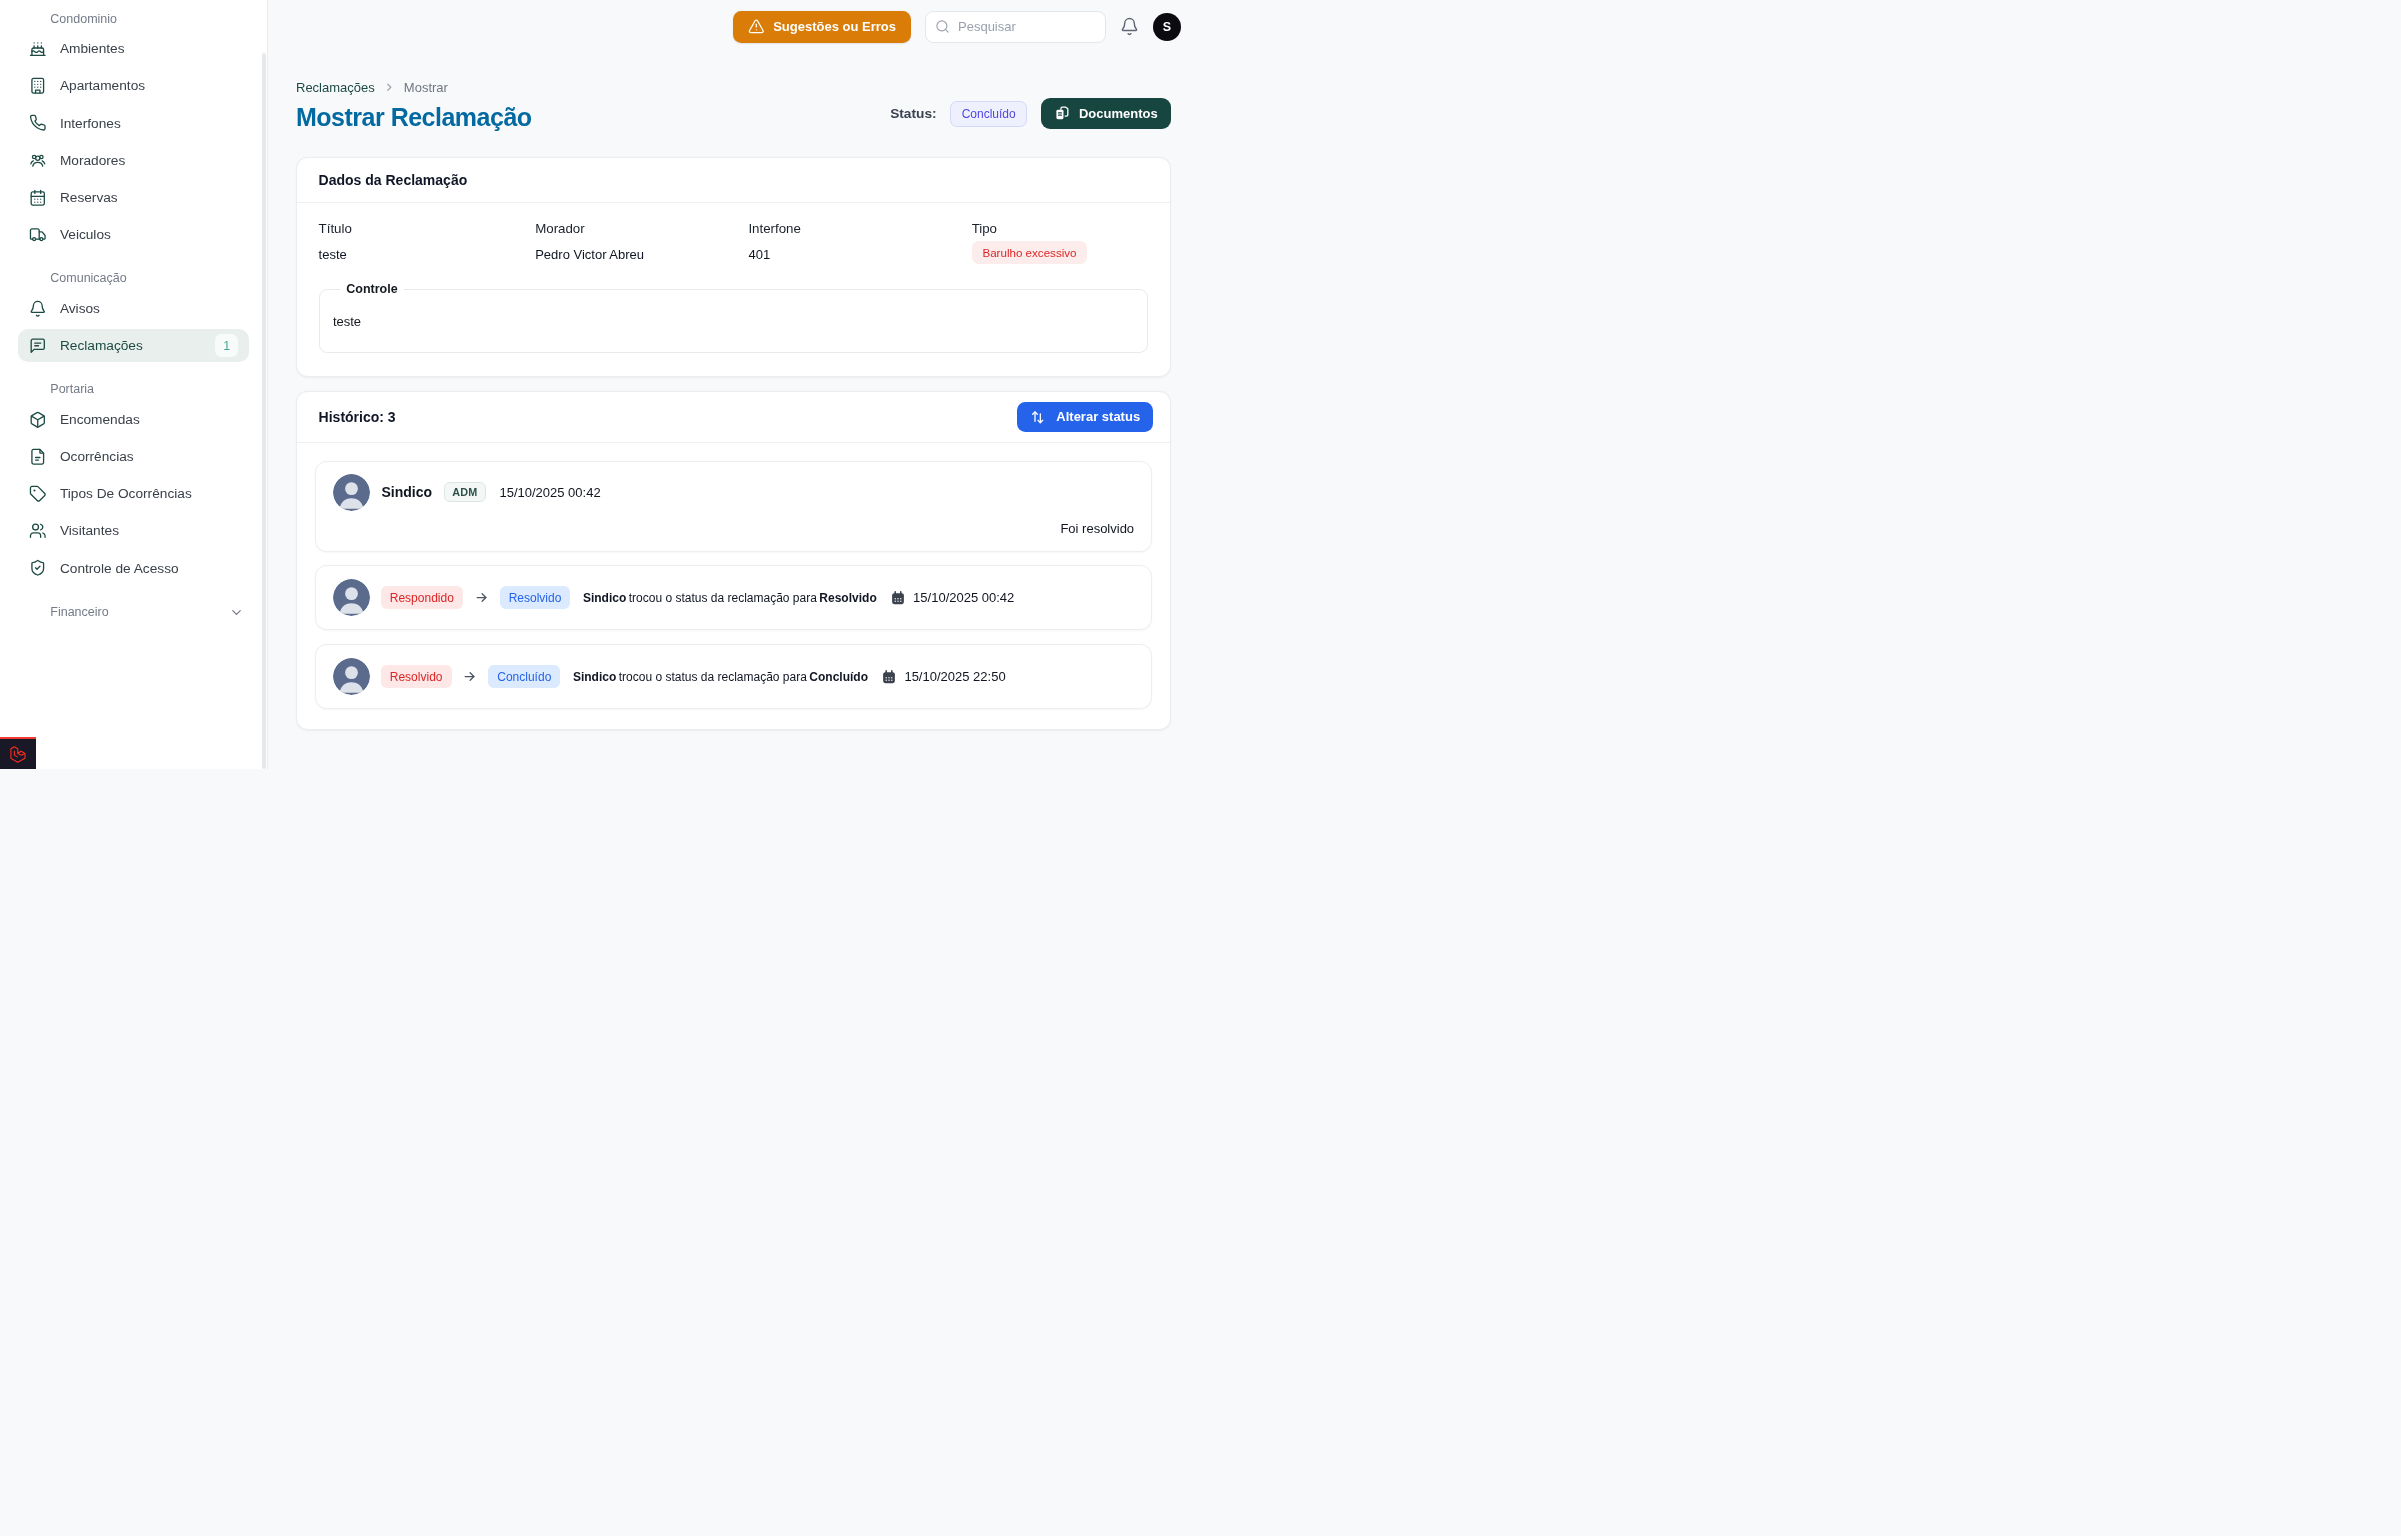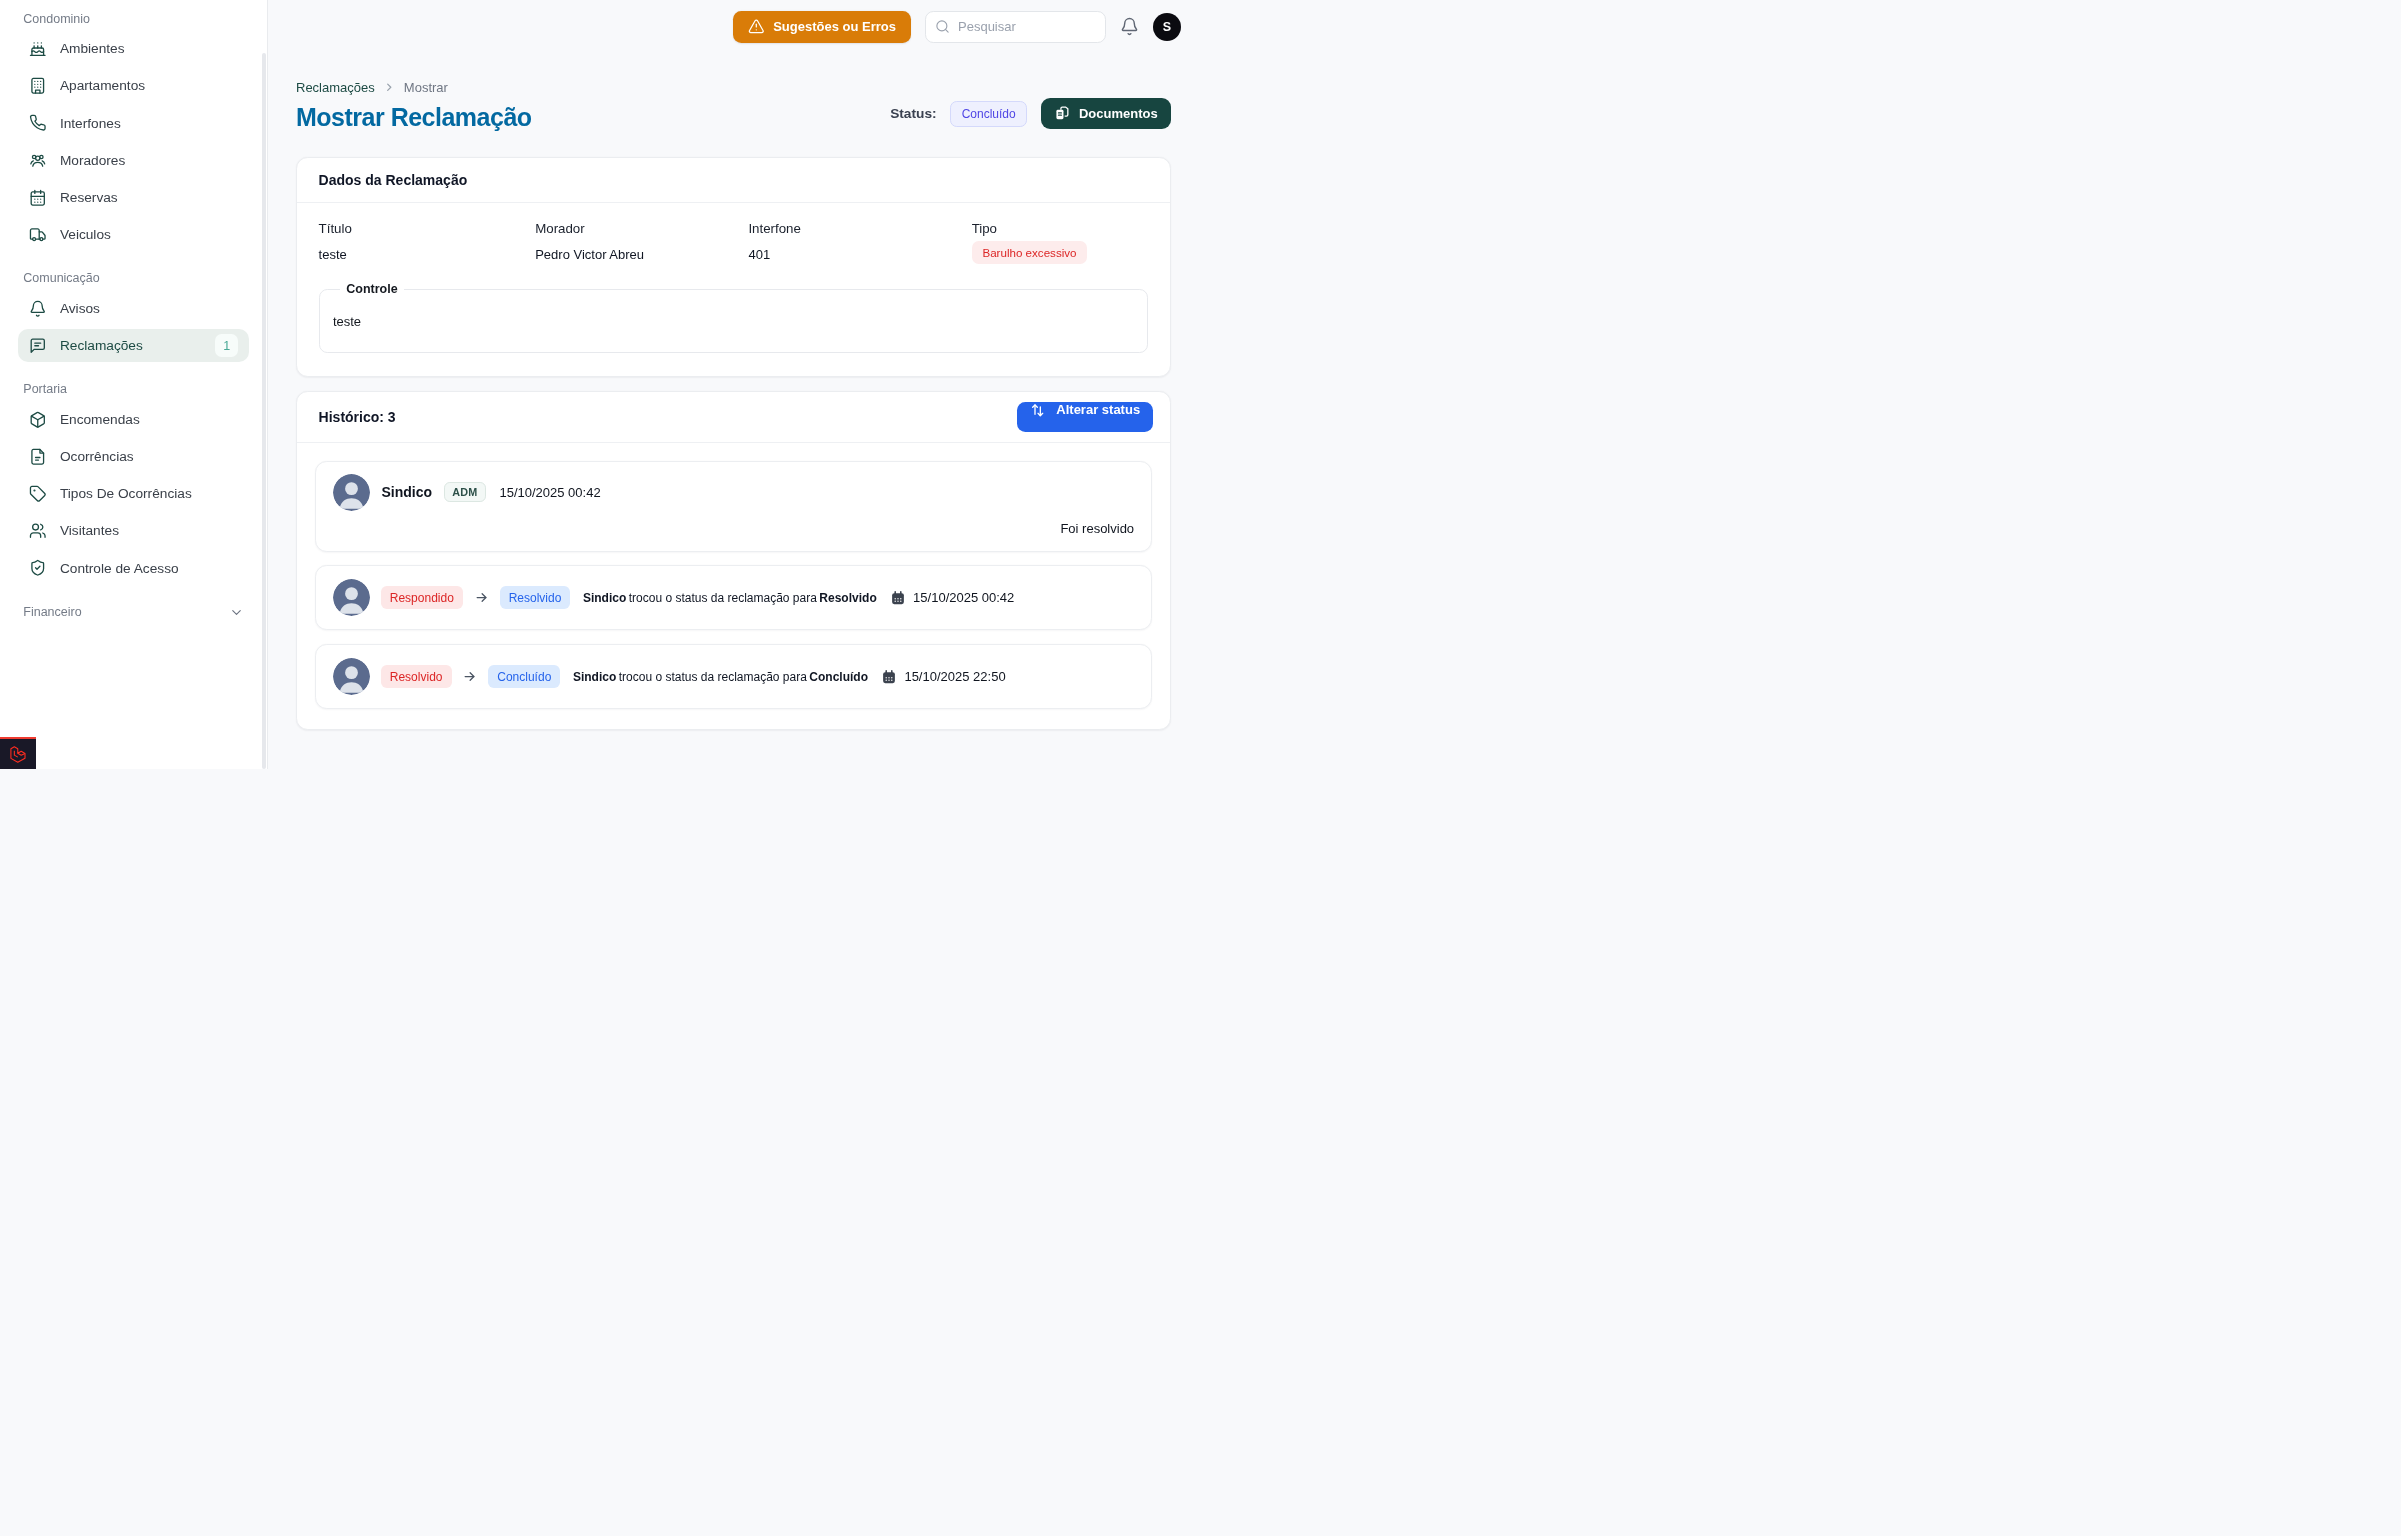--- a/index.html
+++ b/index.html
@@ -18,21 +18,21 @@
   }
   .sidebar-scroll { position:absolute; top:53px; bottom:0; right:0.8px; width:4.2px;
     background:#e6e8ec; border-radius:2.5px; }
   .logo { display:flex; align-items:flex-start; justify-content:center; padding-top:13.3px; height:65px; }
   .logo-text { font-size:21.6px; font-weight:700; color:#343a4e; letter-spacing:-0.3px; margin-top:10px; }
   .logo-mark { margin-left:2.5px; margin-top:0; }
   nav { padding:11.6px 18.3px 0; }
   .nav-section { margin-top:20px; }
   .nav-section:first-child { margin-top:0; }
   .nav-label { display:flex; align-items:center; justify-content:space-between;
-    font-size:12.5px; color:#747b87; padding:0 5px; margin-bottom:6.7px; }
+    font-size:12.5px; color:#747b87; padding:0 5px; margin-bottom:6.7px;margin-left:27px; }
   .nav-item { display:flex; align-items:center; gap:13.3px; height:33px; margin:4.2px 0;
     padding:0 10.8px; border-radius:10px; font-size:13.7px; color:#3a4049; cursor:pointer; }
   .nav-item svg { width:17.5px; height:17.5px; color:#1d4b44; flex:none; }
   .nav-item.active { background:#e9efec; color:#1d4b44; font-weight:500; }
   .nav-badge { margin-left:auto; min-width:22.5px; height:22.5px; display:flex; align-items:center;
     justify-content:center; background:#f7fcfa; color:#47a894; font-size:12.5px;
     border-radius:6.7px; padding:0 5.8px; }
   .debugbar { position:absolute; left:0; bottom:0; width:36px; height:32px;
     background:#191827; border-top:2.5px solid #ef3b30; display:flex; align-items:center;
     justify-content:center; cursor:pointer; }
@@ -84,21 +84,21 @@
   .field-value { font-size:13px; color:#101623; margin-top:11.6px; }
   .type-badge { display:inline-block; font-size:11.6px; color:#dc2626; background:#fdecec;
     border-radius:6.7px; padding:5px 10.8px; margin-top:5px; }
   fieldset.message { margin-top:18.3px; border:1.7px solid #e7e9ed; border-radius:8.3px;
     padding:5px 13.3px 23px; }
   fieldset.message legend { font-size:12.5px; font-weight:700; color:#14181f; padding:0 6.7px; margin-left:6.7px; }
   .message-text { font-size:13px; color:#14181f; margin-top:13.3px; }
 
   .history-card { margin-top:13.3px; }
   .history-header { padding:10px 16.6px 10px 21.6px; }
-  .change-status-btn { display:flex; gap:10px; height:30px; padding:0 13.3px;
+  .change-status-btn { display:flex; align-items:center; gap:10px; height:30px; padding:0 13.3px;
     background:#2563eb; color:#fff; font-size:13px; font-weight:700; border:none;
     border-radius:8.3px; cursor:pointer; }
   .history-body { padding:18.3px 18.3px 20px;text-align:right; }
   .h-item { border:0.8px solid #eceef1; border-radius:11.6px; background:#fff;
     box-shadow:0 0.8px 1.7px rgba(16,24,40,.04); margin-top:13.3px; }
   .h-item:first-child { margin-top:0; }
   .comment-item { padding:11.6px 16.6px 15px; }
   .comment-head { display:flex; align-items:center; gap:11.6px; }
   .avatar-img { width:37px; height:37px; border-radius:50%; overflow:hidden; flex:none; }
   .author-name { font-size:14px; font-weight:600; color:#10151f; }

